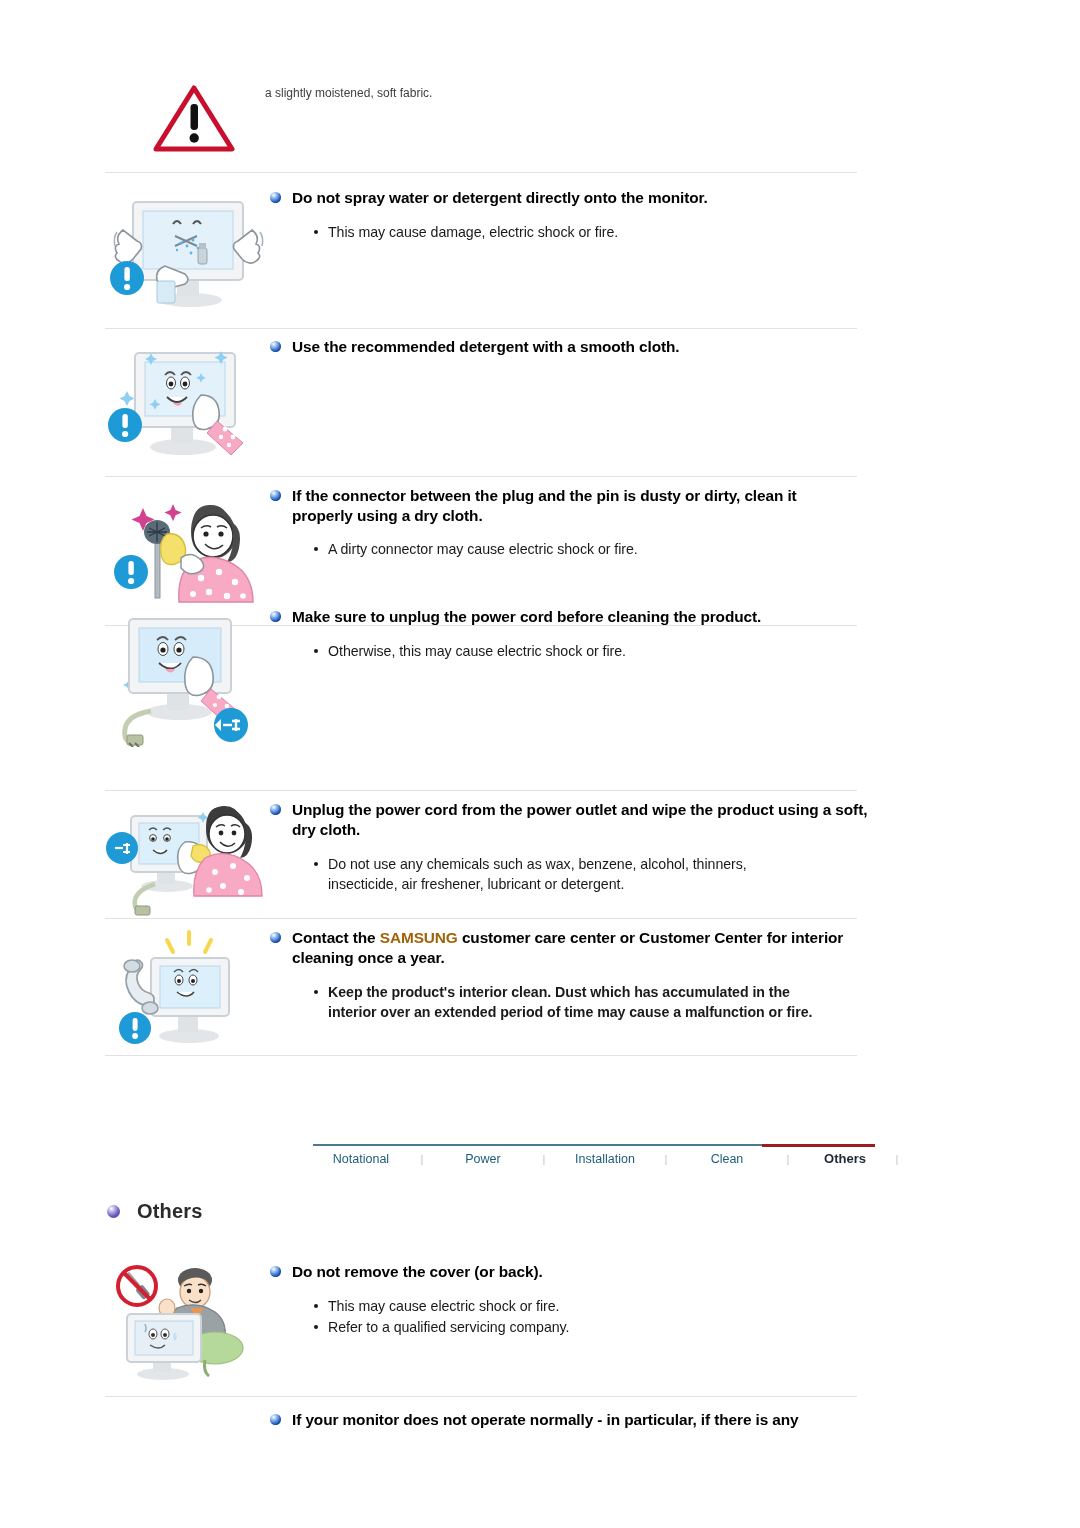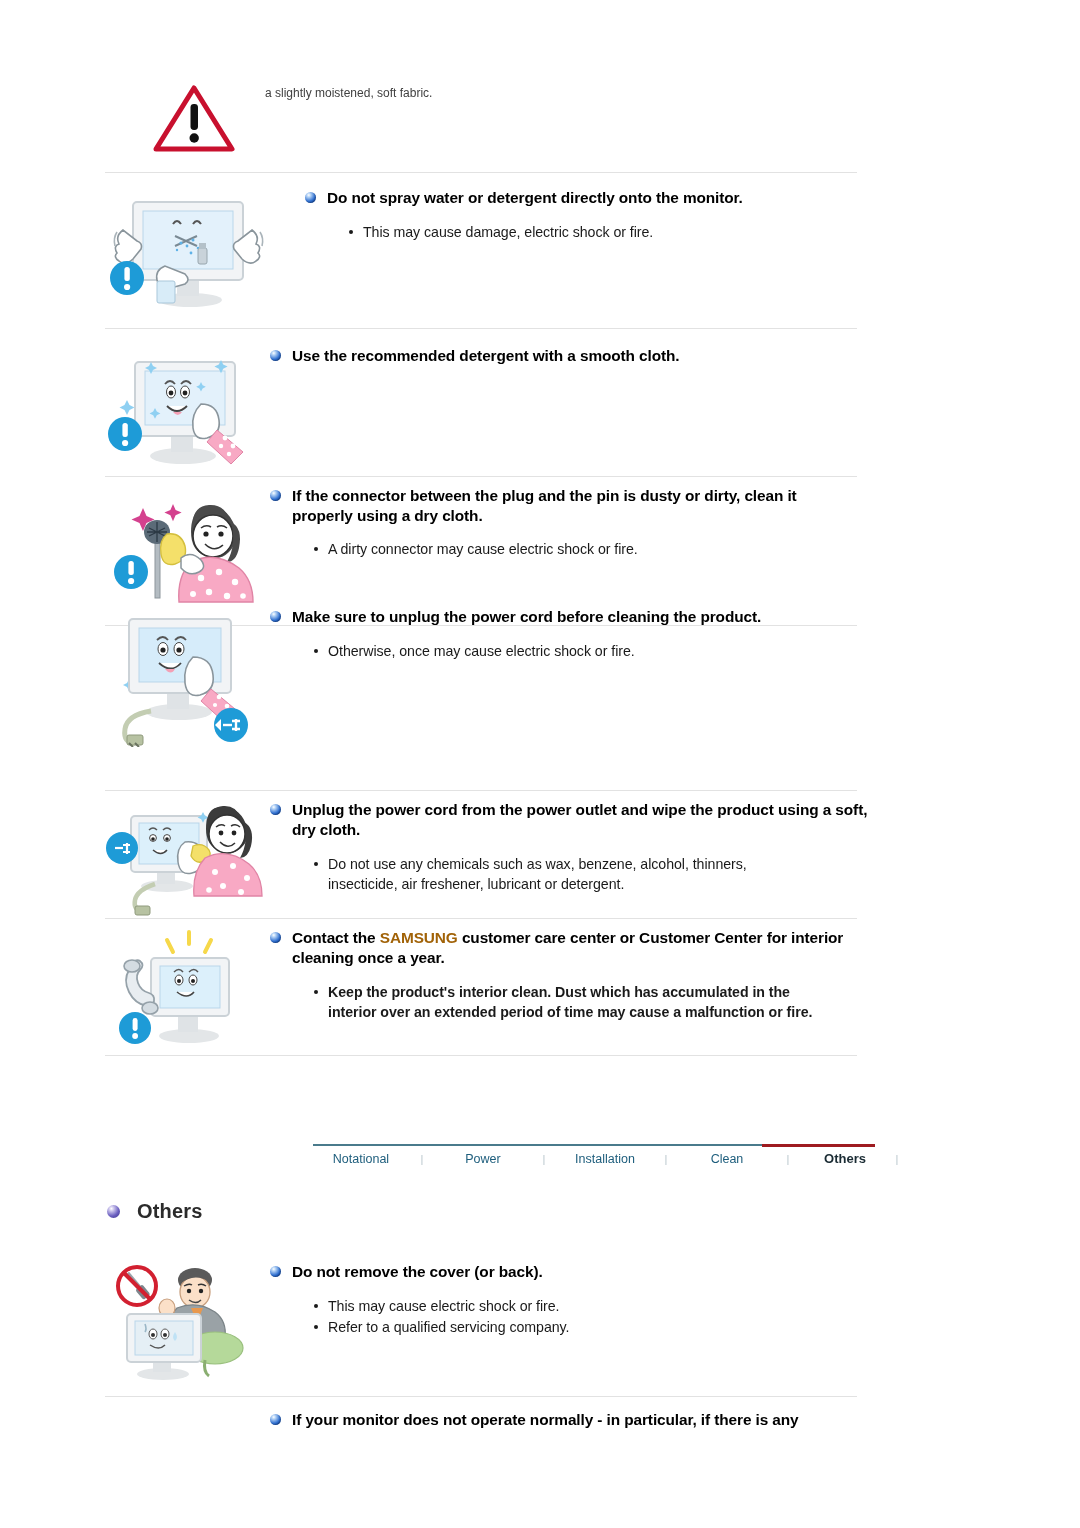--- a/index.html
+++ b/index.html
@@ -172,21 +172,21 @@
     <svg width="84" height="70" viewBox="0 0 84 70">
       <path d="M42 5 L80 66 L4 66 Z" fill="#ffffff" stroke="#c8102e" stroke-width="5" stroke-linejoin="round"></path>
       <rect x="38.5" y="21" width="7.5" height="26" rx="3.4" fill="#111"></rect>
       <circle cx="42.2" cy="55" r="4.7" fill="#111"></circle>
     </svg>
   </div>
   <div style="position:absolute;left:265px;top:86px;font-size:12px;color:#404040;">a slightly moistened, soft fabric.</div>
 
   <hr class="divider" style="top:172px;">
 
-  <div class="row" style="position:absolute;top:188px;width:1080px;gap:35px;">
+  <div class="row" style="position:absolute;top:188px;width:1080px;">
     <div class="illo-col">
       <svg width="165" height="125" viewBox="0 0 165 125">
 
         <ellipse cx="85" cy="112" rx="32" ry="7" fill="#e3e6e8"></ellipse>
         <rect x="72" y="88" width="22" height="20" fill="#dfe3e6"></rect>
         <rect x="28" y="14" width="110" height="78" rx="4" fill="#f2f4f6" stroke="#cbd2d7" stroke-width="2"></rect>
         <rect x="38" y="23" width="90" height="58" fill="#e3f1fb" stroke="#b9d6ea"></rect>
 
         <path d="M68 36 q4 -6 8 0" stroke="#555" fill="none" stroke-width="2"></path>
         <path d="M88 36 q4 -6 8 0" stroke="#555" fill="none" stroke-width="2"></path>
@@ -227,21 +227,21 @@
         <span>Do not spray water or detergent directly onto the monitor.</span>
       </div>
       <ul class="bullets">
         <li>This may cause damage, electric shock or fire.</li>
       </ul>
     </div>
   </div>
 
   <hr class="divider" style="top:328px;">
 
-  <div class="row" style="position:absolute;top:346px;width:1080px;">
+  <div class="row" style="position:absolute;top:337px;width:1080px;">
     <div class="illo-col">
       <svg width="165" height="122" viewBox="0 0 165 122">
         <ellipse cx="78" cy="110" rx="33" ry="8" fill="#e3e6e8"></ellipse>
         <rect x="66" y="86" width="22" height="20" fill="#dfe3e6"></rect>
         <rect x="30" y="16" width="100" height="74" rx="4" fill="#f2f4f6" stroke="#cbd2d7" stroke-width="2"></rect>
         <rect x="40" y="25" width="80" height="54" fill="#e3f1fb" stroke="#b9d6ea"></rect>
 
         <g fill="#8fd0f2">
           <path d="M22 54 l2.5 5 5 2.5 -5 2.5 -2.5 5 -2.5 -5 -5 -2.5 5 -2.5 z"></path>
           <path d="M46 16 l2 4 4 2 -4 2 -2 4 -2 -4 -4 -2 4 -2 z"></path>
@@ -383,21 +383,21 @@
         </g>
         <path d="M116 112 l-6 6 6 6" fill="#fff"></path>
       </svg>
     </div>
     <div class="text-col">
       <div class="heading">
         <span class="orb"></span>
         <span>Make sure to unplug the power cord before cleaning the product.</span>
       </div>
       <ul class="bullets">
-        <li>Otherwise, once may cause electric shock or fire.</li>
+        <li>Otherwise, this may cause electric shock or fire.</li>
       </ul>
     </div>
   </div>
 
   <hr class="divider" style="top:790px;">
 
   <div class="row" style="position:absolute;top:800px;width:1080px;">
     <div class="illo-col">
       <svg width="165" height="118" viewBox="0 0 165 118">
 

